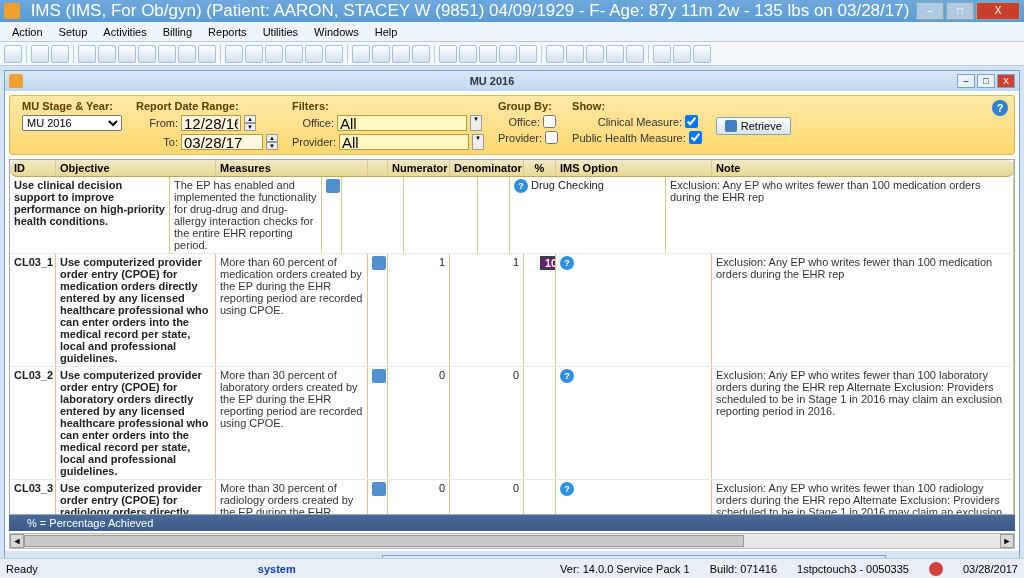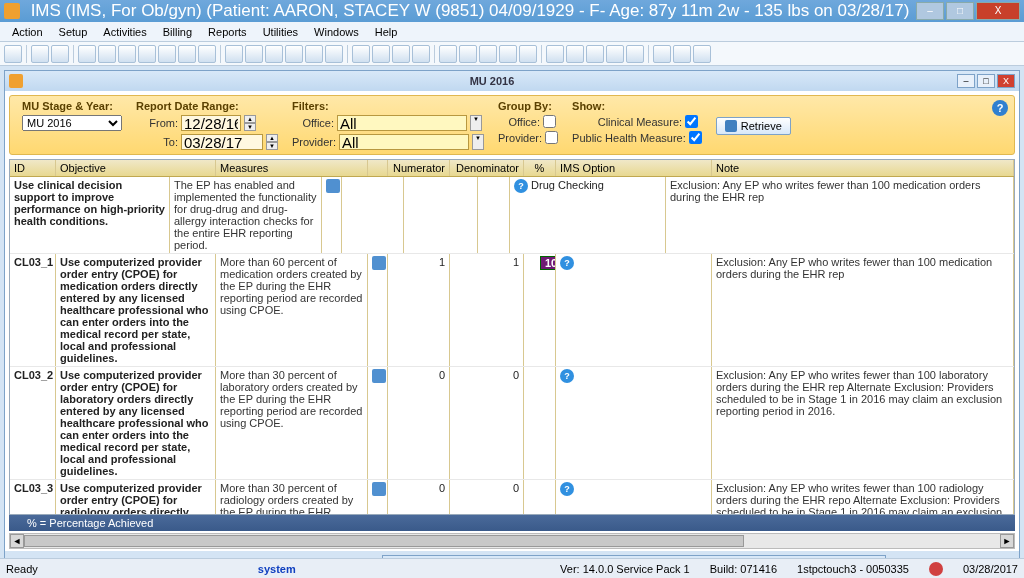--- a/index.html
+++ b/index.html
@@ -25,21 +25,21 @@
 .fgroup .hdr { font-weight: bold; color: #5a4000; }
 .frow { display: flex; align-items: center; gap: 3px; }
 .frow label { text-align: right; min-width: 42px; color: #333; }
 .frow input[type=text], .frow select { border: 1px solid #b89840; background: #fff8e0; height: 16px; padding: 0 2px; font-size: 15px; }
 .spin { width: 12px; height: 16px; display: flex; flex-direction: column; }
 .spin div { flex:1; border:1px solid #999; background:#eee; font-size:6px; text-align:center; line-height:6px; cursor:pointer; }
 .btn { background: linear-gradient(#fff,#d8e8f8); border: 1px solid #7da2c8; padding: 2px 8px; cursor: pointer; border-radius: 2px; display: inline-flex; align-items: flex-start; gap: 4px; }
 .btn .bico { width: 12px; height: 12px; background: #4080c0; border-radius: 2px; }
 .helpico { position: absolute; right: 6px; top: 4px; width: 16px; height: 16px; background: #3080d0; border-radius: 50%; color: #fff; text-align: center; line-height: 16px; font-weight: bold; cursor: pointer; }
 .gridwrap { flex: 1; margin: 0 4px; border: 1px solid #9ab; overflow: hidden; display: flex; flex-direction: column; }
-.ghdr { display: flex; background: linear-gradient(#f0e8c8,#e8d890); border-bottom: 1px solid #c0a850; font-weight: normal; }
+.ghdr { display: flex; background: linear-gradient(#f0e8c8,#e8d890); border-bottom: 1px solid #c0a850; font-weight: bold; border-radius: 7px; }
 .ghdr div, .grow div { padding: 2px 4px; border-right: 1px solid #d8c890; overflow: hidden; }
 .c-id{width:46px;} .c-obj{width:160px;} .c-meas{width:152px;} .c-ic{width:20px;} .c-num{width:62px;text-align:right;} .c-den{width:74px;text-align:right;} .c-pct{width:32px;text-align:center;} .c-opt{width:156px;} .c-note{flex:1;}
 .gbody { flex: 1; overflow-y: auto; background: #fff; }
 .grow { display: flex; border-bottom: 1px solid #e8e8e8; font-size: 10.5px; color: #222; }
 .grow .c-obj, .grow .c-id { font-weight: bold; }
 .grow .c-meas, .grow .c-note { color: #333; }
 .miniico { display:inline-block; width:14px; height:14px; background:#5090d0; border-radius:2px; }
 .qico { display:inline-block; width:14px; height:14px; background:#3090e0; border-radius:50%; color:#fff; text-align:center; line-height:14px; font-size:9px; font-weight:bold; }
 .badge100 { display:inline-block; background:#701a75; color:#fff; padding:0 4px; border:1px solid #060; font-weight:bold;margin-left:12px; }
 .pctbar { background: linear-gradient(#4a6a9a,#3a5a8a); color: #fff; padding: 2px 18px; margin: 0 4px; }

